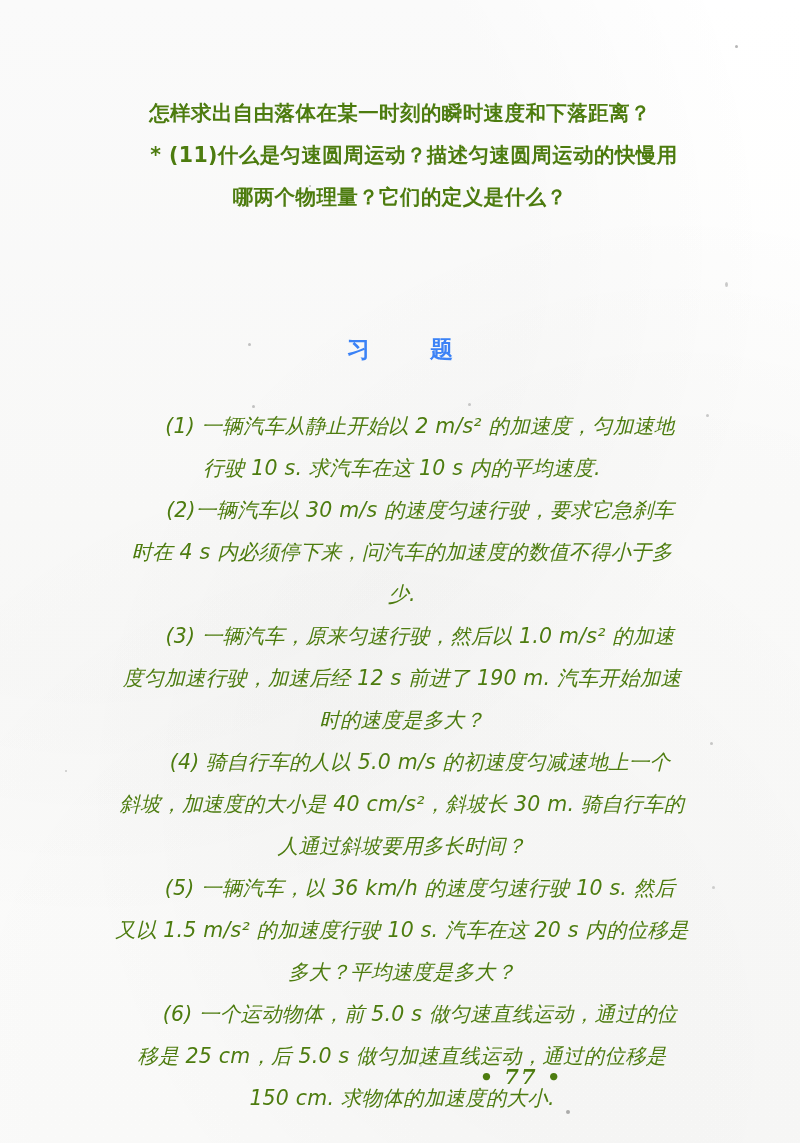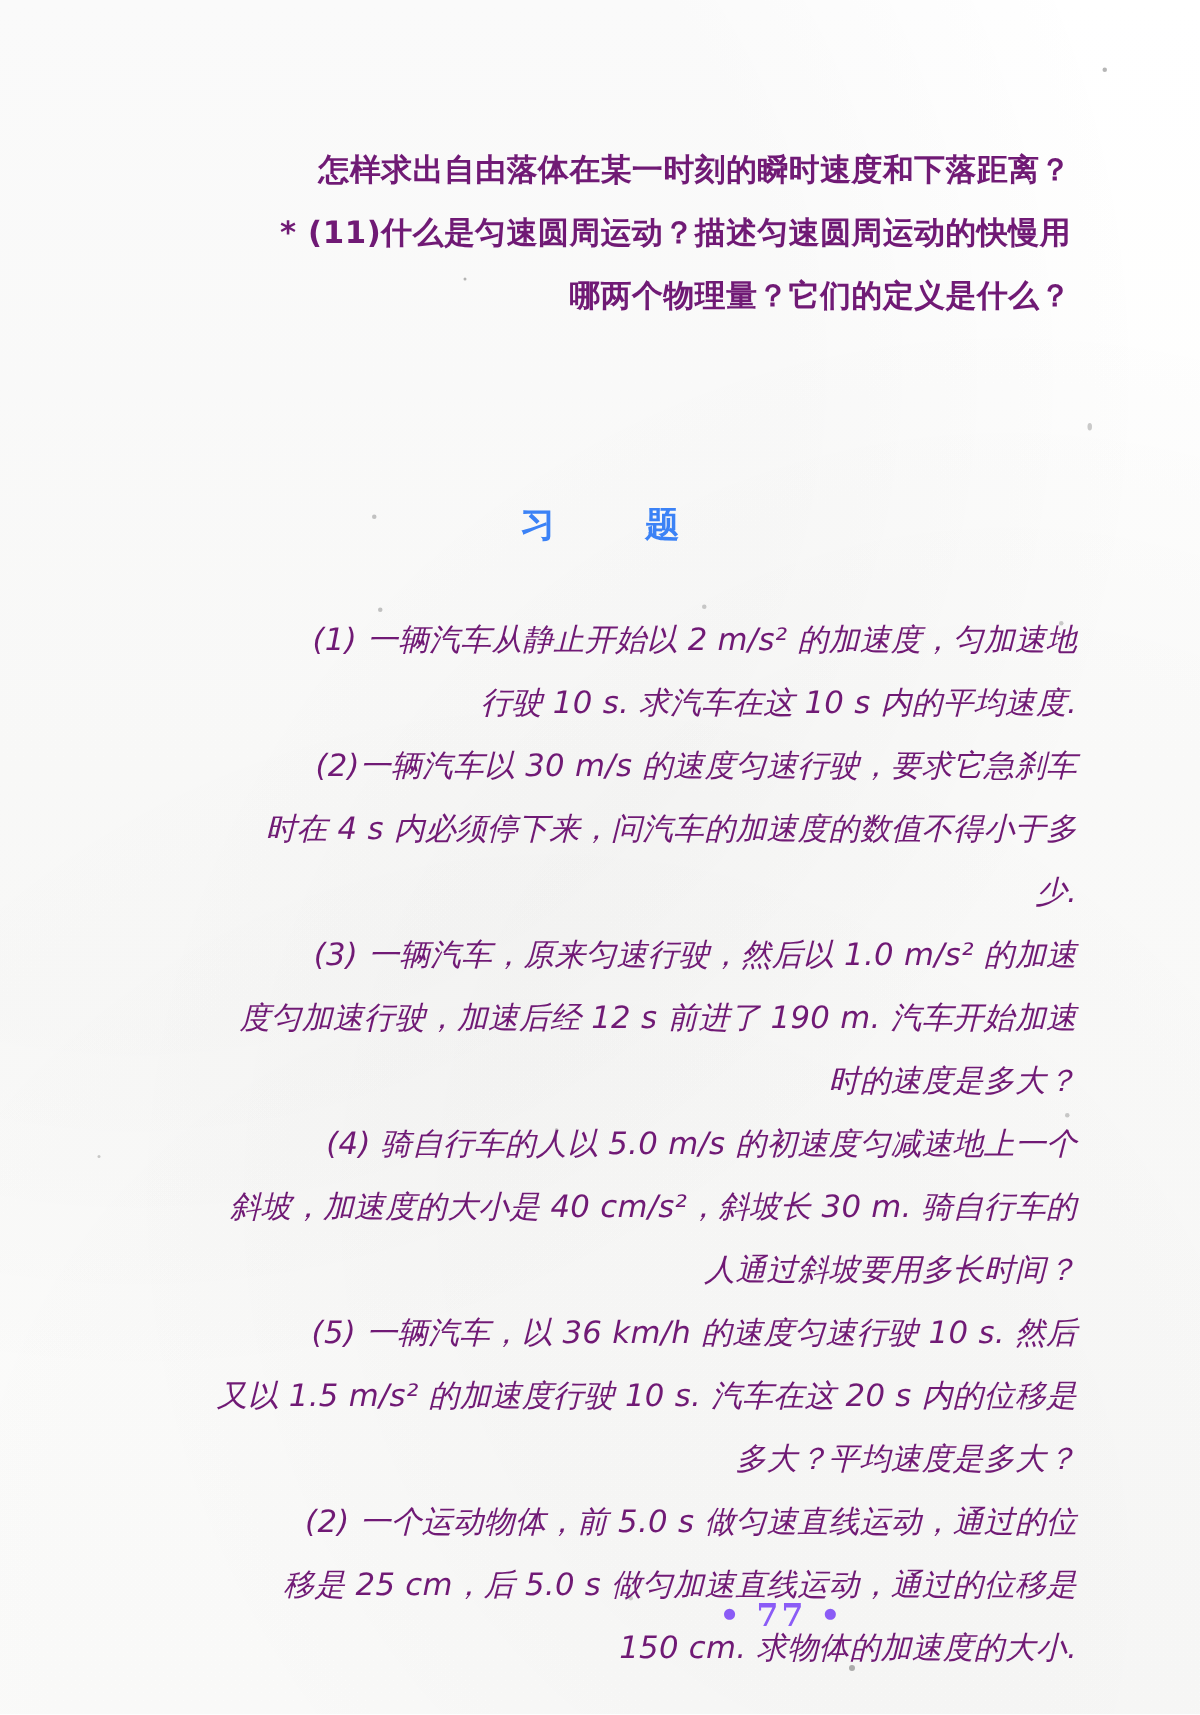--- a/index.html
+++ b/index.html
@@ -32,24 +32,24 @@
       radial-gradient(circle at 46% 92%, rgba(0,0,0,0.013) 0 30%, rgba(0,0,0,0) 55%),
       linear-gradient(180deg, #ffffff 0%, #fdfdfc 45%, #fcfcfb 100%);
     pointer-events: none;
   }
 
   .line {
     font-family: "DejaVu Sans", sans-serif;
     font-weight: 700;
     font-size: 20.5px;
     line-height: 42px;
-    color: #701a75;
+    color: #4d7c0f;
     letter-spacing: 0.4px;
     white-space: pre;
-    text-align: right;
+    text-align: center;
   }
   .line.indent-1 { text-indent: 36px; }
   .line.indent-star { text-indent: 28px; }
 
   
   .line.problem {
     font-style: italic;
     font-weight: 400;
     font-size: 20.5px;
     letter-spacing: 0.2px;
@@ -92,23 +92,24 @@
     left: 0;
     top: 1064px;
     width: 800px;
     text-align: center;
     padding-right: 0;
   }
   .folio-inner {
     display: inline-block;
     margin-left: 242px;
     font-family: "DejaVu Serif", serif;
+    font-style: italic;
     font-weight: 700;
     font-size: 21px;
-    color: #8b5cf6;
+    color: #4d7c0f;
     letter-spacing: 2px;
   }
 
   
   .speck {
     position: absolute;
     background: #6e6e6e;
     border-radius: 50%;
     opacity: 0.5;
     pointer-events: none;
@@ -168,21 +169,21 @@
       <div class="line problem">人通过斜坡要用多长时间？</div>
     </div>
 
     <div class="para">
       <div class="line problem indent-1">(5) 一辆汽车，以 36 km/h 的速度匀速行驶 10 s. 然后</div>
       <div class="line problem">又以 1.5 m/s² 的加速度行驶 10 s. 汽车在这 20 s 内的位移是</div>
       <div class="line problem">多大？平均速度是多大？</div>
     </div>
 
     <div class="para">
-      <div class="line problem indent-1">(2) 一个运动物体，前 5.0 s 做匀速直线运动，通过的位</div>
+      <div class="line problem indent-1">(6) 一个运动物体，前 5.0 s 做匀速直线运动，通过的位</div>
       <div class="line problem">移是 25 cm，后 5.0 s 做匀加速直线运动，通过的位移是</div>
       <div class="line problem">150 cm. 求物体的加速度的大小.</div>
     </div>
 
   </div>
 
   <div class="folio">
     <span class="folio-inner">• 77 •</span>
   </div>
 

